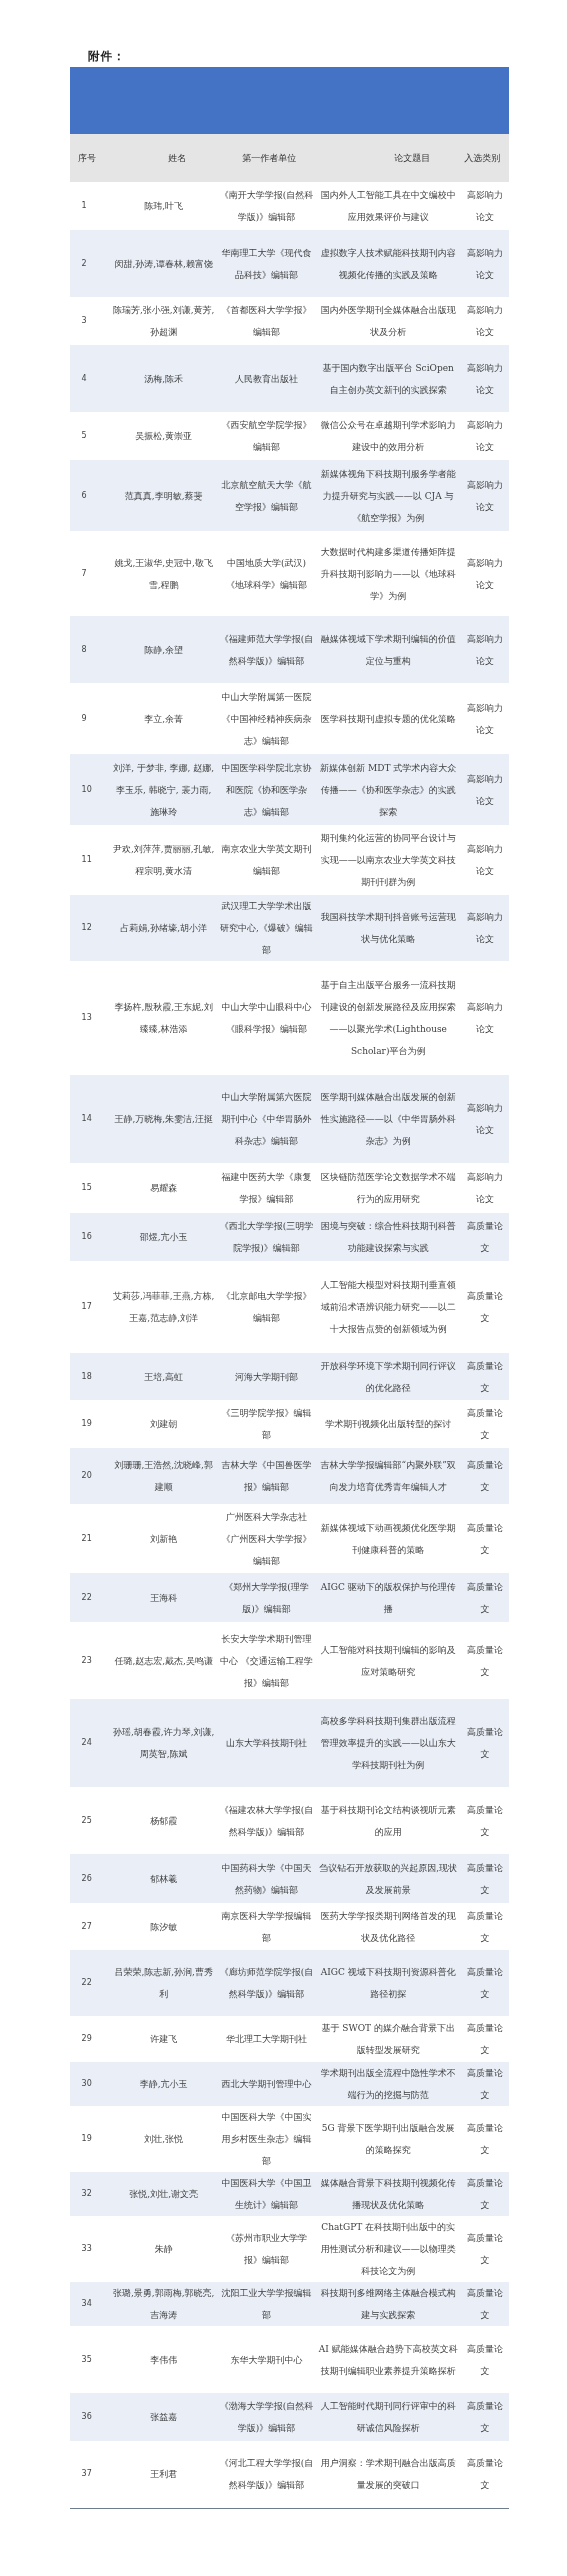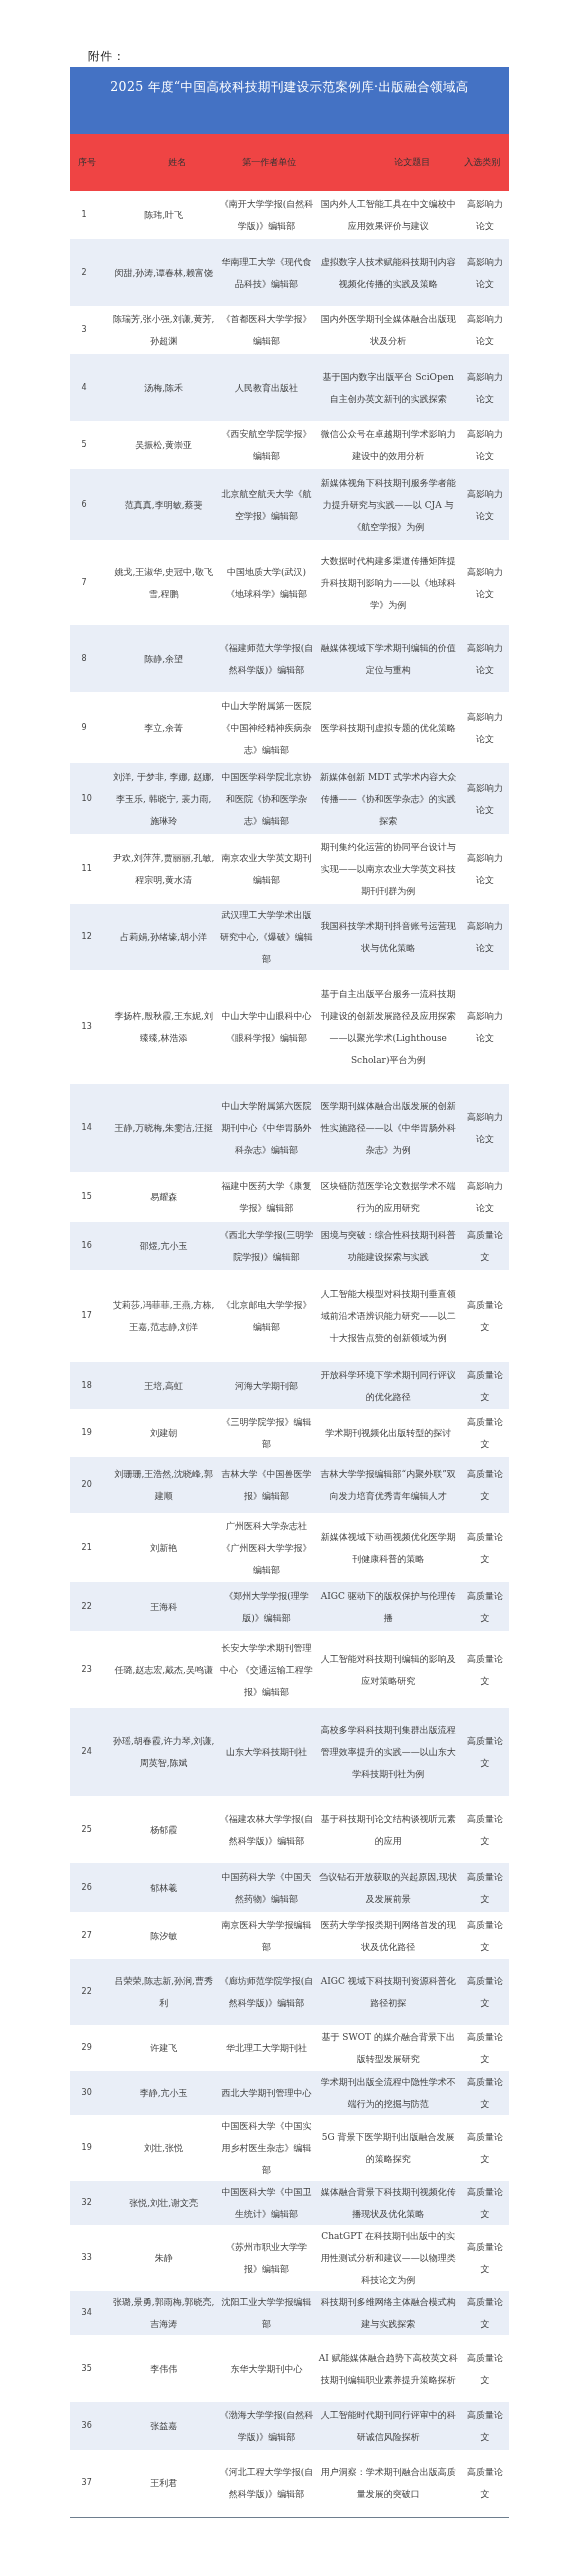--- a/index.html
+++ b/index.html
@@ -3,42 +3,42 @@
 <meta charset="utf-8">
 <style>
   html, body { margin: 0; padding: 0; background: #ffffff; }
   body {
     width: 567px; height: 2576px; position: relative; overflow: hidden;
     font-family: "DejaVu Serif", "Liberation Serif", serif;
     color: #3a3a3a;
   }
   .attach-label {
     position: absolute; left: 88px; top: 49px;
-    font-size: 11.6px; color: #222; letter-spacing: 0.9px;
+    font-size: 11.6px; color: #222; letter-spacing: 0.9px; font-weight: bold;
   }
   .sheet {
     position: absolute; left: 70px; top: 67px; width: 439px;
   }
   .title-bar {
     background: #4472c4; color: #ffffff;
     height: 67px; box-sizing: border-box;
     padding: 6.3px 3.6px 0 3.6px;
     text-align: center; font-size: 12.5px; line-height: 28px; letter-spacing: 0.4px;
   }
   table {
     width: 439px; border-collapse: collapse; table-layout: fixed;
     font-size: 9px;
   }
   col.c-no { width: 40px; }
   col.c-name { width: 107px; }
   col.c-unit { width: 98px; }
   col.c-title { width: 145px; }
   col.c-cat { width: 48px; }
   th {
-    font-weight: normal; height: 57px; background: #ef4444;
+    font-weight: normal; height: 48px; background: #e5e5e5;
     font-size: 9px; color: #333; padding: 0;
   }
   th.h-no { text-align: left; padding-left: 8px; }
   th.h-name { text-align: center; padding-left: 27px; }
   th.h-unit { text-align: left; padding-left: 25px; }
   th.h-title { text-align: center; padding-left: 48px; }
   th.h-cat { text-align: center; padding-right: 5.4px; }
   td {
     padding: 0 1.8px; text-align: center; vertical-align: middle;
     line-height: 22px; color: #3e3e3e;
@@ -48,21 +48,20 @@
   tr.even td { background: #e9eef7; }
   tr.last td { border-bottom: 0.9px solid #6e7e8e; }
 </style>
 </head>
 <body>
 
 <div class="attach-label">附件：</div>
 
 <div class="sheet">
   <div class="title-bar">
-    <div>2025 年度“中国高校科技期刊建设示范案例库·出版融合领域高</div>
   </div>
   <table>
     <colgroup>
       <col class="c-no">
         <col class="c-name">
         <col class="c-unit">
         <col class="c-title">
         <col class="c-cat">
     </colgroup>
     <thead>

